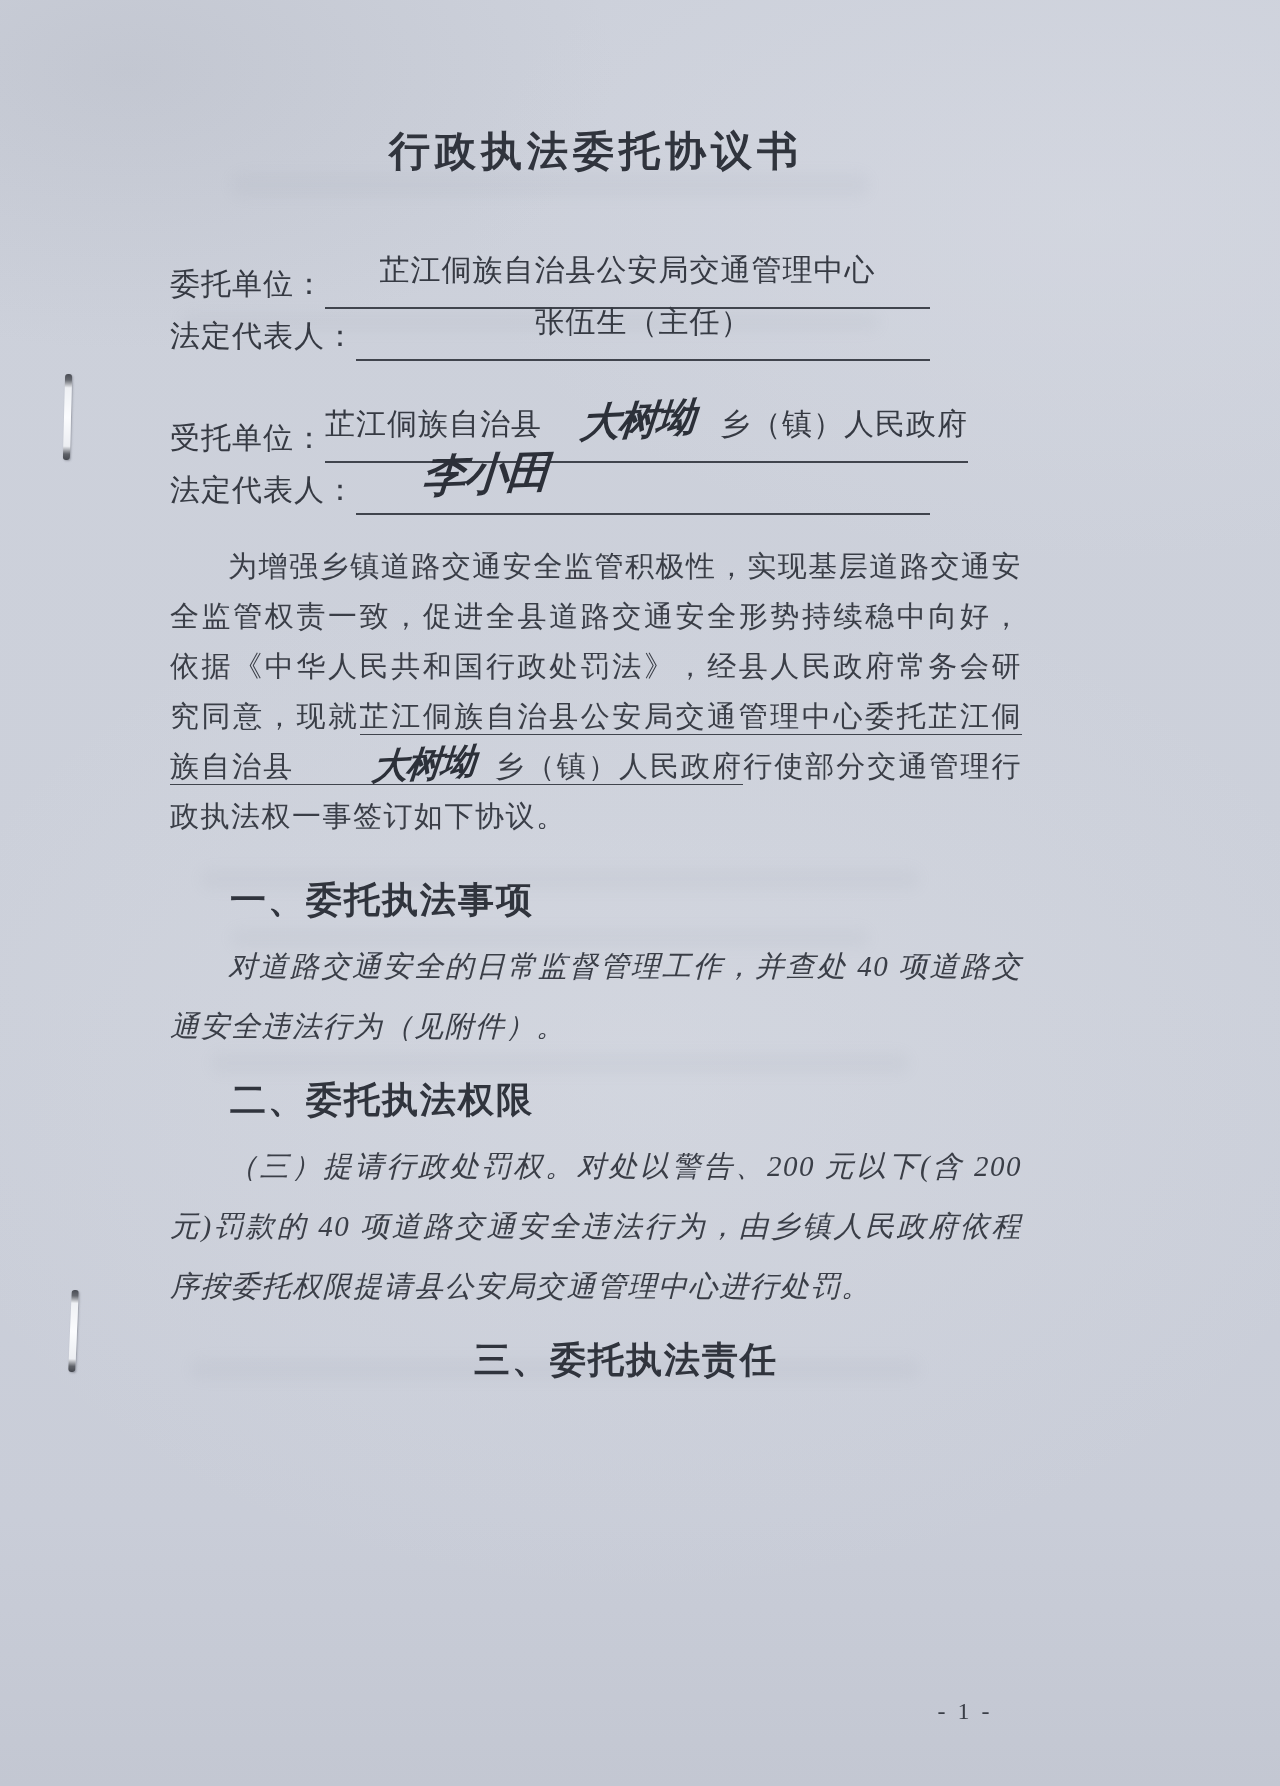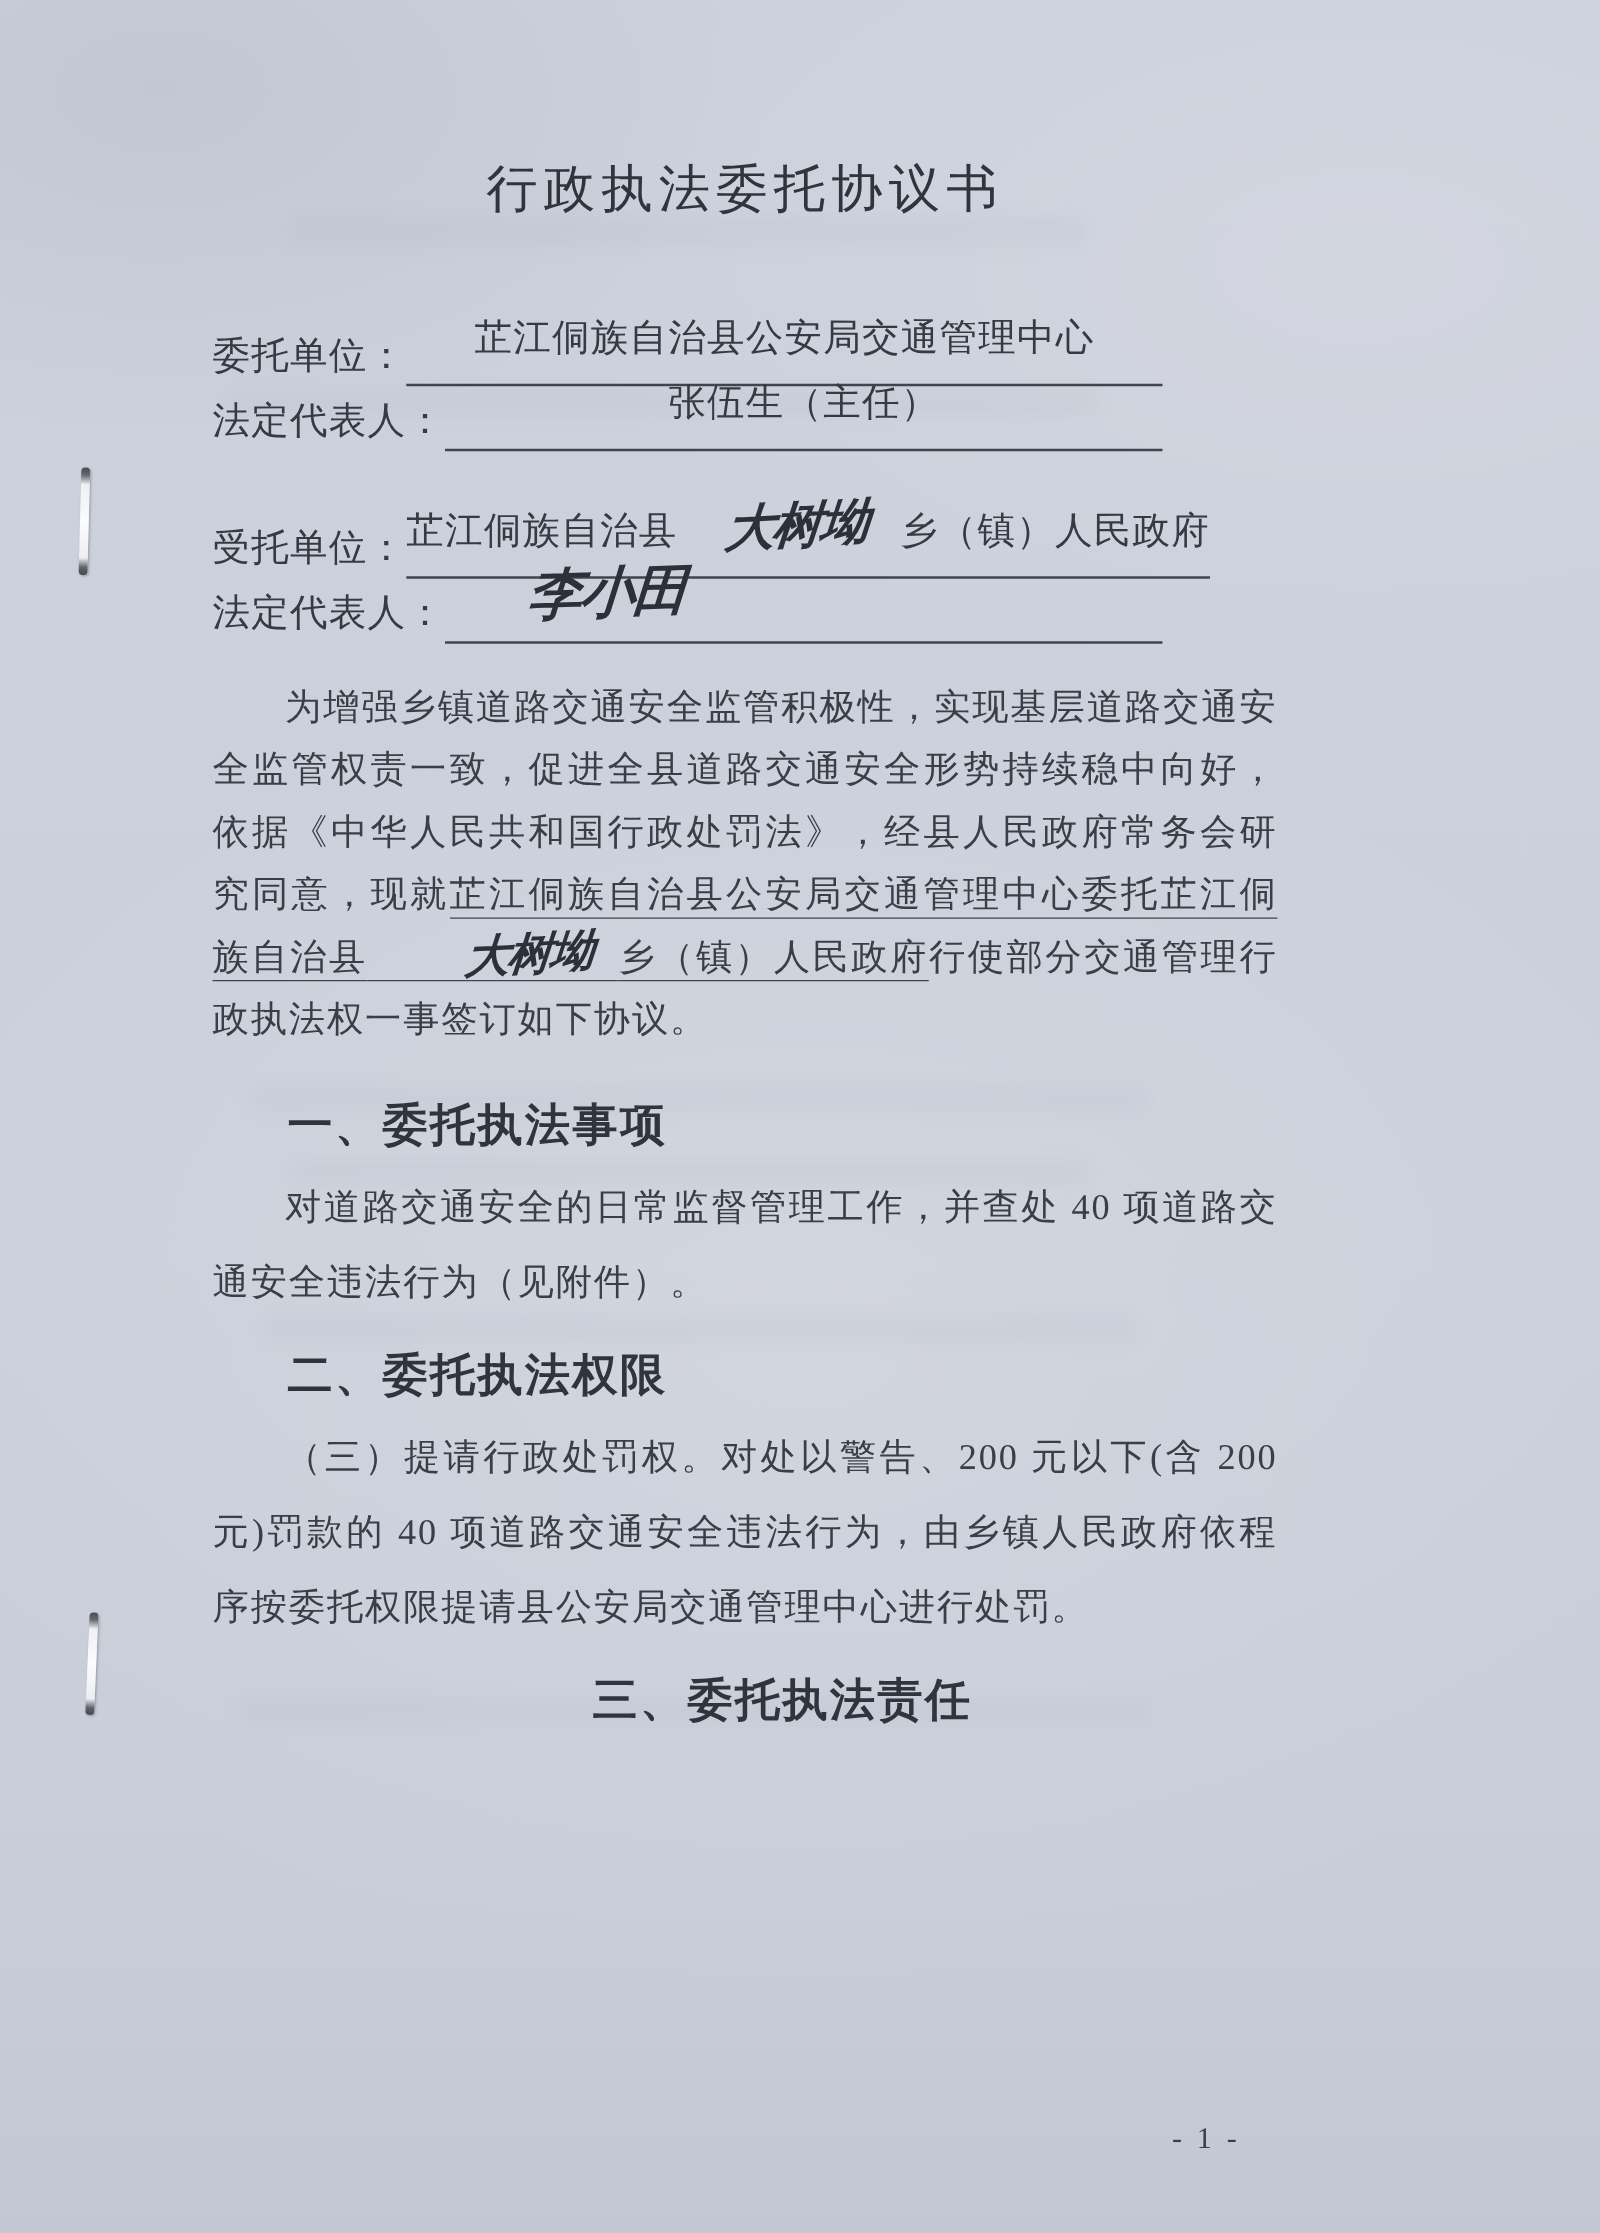--- a/index.html
+++ b/index.html
@@ -30,21 +30,21 @@
   .ghost{
     position:absolute;height:26px;border-radius:13px;
     background:#8d93a2;opacity:.07;filter:blur(7px);
   }
   .content{
     position:absolute;left:170px;top:0;width:852px;
   }
   .title{
     margin:124px 0 0 0;
     text-align:center;
-    font-size:41px;font-weight:400;letter-spacing:5px;
+    font-size:41px;font-weight:700;letter-spacing:5px;
     color:#30343d;
   }
   .form-area{margin-top:78px;font-size:30px;letter-spacing:1px;}
   .form-line{display:flex;align-items:flex-end;height:52px;padding-right:92px;}
   .form-line .label{white-space:nowrap;padding-bottom:4px;}
   .form-line .field{
     flex:1;border-bottom:2px solid #40444d;padding-bottom:16px;
     white-space:nowrap;
   }
   .field.centered{text-align:center;}
@@ -62,21 +62,21 @@
   .body-text{font-size:29px;letter-spacing:1.5px;text-align:justify;color:#3a3e47;}
   .preamble{margin-top:26px;line-height:50px;text-indent:2em;}
   .u{border-bottom:1.8px solid #40444d;padding-bottom:2px;}
   .sec-heading{
     font-size:36px;font-weight:700;letter-spacing:2px;color:#30343d;
     padding-left:60px;line-height:60px;
   }
   .h1x{margin-top:8px;}
   .h2x{margin-top:4px;}
   .h3x{margin-top:6px;text-align:center;}
-  .sec-para{margin:6px 0 14px 0;line-height:60px;text-indent:2em;}
+  .sec-para{margin:6px 0 14px 0;line-height:60px;text-indent:2em;font-style:italic;}
   .sec-para.tight{margin-bottom:4px;}
   .page-number{
     position:absolute;left:920px;top:1698px;width:90px;
     font-size:24px;letter-spacing:3px;color:#3a3e47;text-align:center;
     font-family:"Liberation Serif","DejaVu Serif",serif;
   }
 </style>
 </head>
 <body>
 

